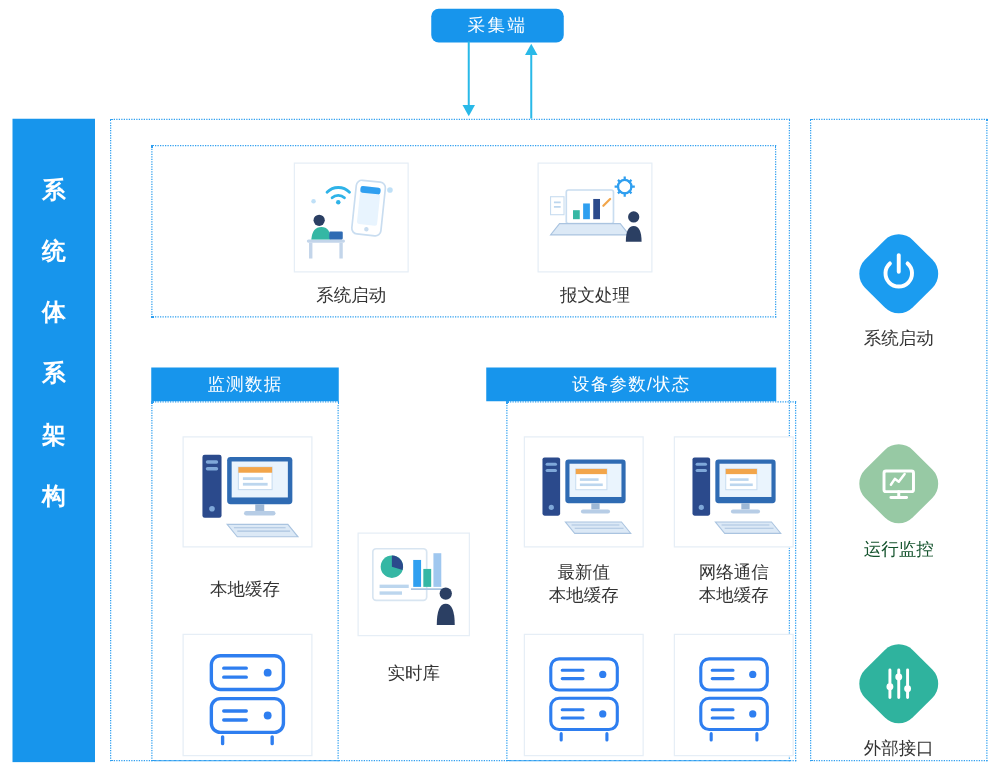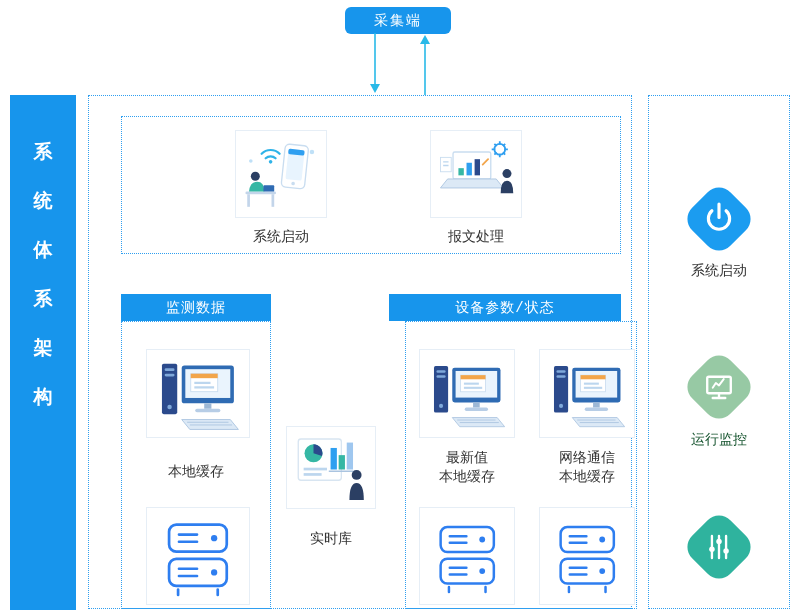--- a/index.html
+++ b/index.html
@@ -22,21 +22,21 @@
   
   .dotted { border:1px dotted #2f9ff0; }
   .main-panel  { left:88px;  top:95px; width:544px; height:514px; }
   .right-panel { left:648px; top:95px; width:142px; height:514px; }
 
   .comm-panel    { left:32px;  top:20px;  width:500px; height:138px; }
   .monitor-panel { left:32px;  top:225px; width:150px; height:288px; }
   .device-panel  { left:316px; top:225px; width:232px; height:288px;text-decoration:underline; }
 
   .hdr { position:absolute; height:27px; background:#1795ec; color:#fff; font-size:14px;
-    display:flex; align-items:center; justify-content:center; letter-spacing:1px;font-family:Liberation Mono, monospace; }
+    display:flex; align-items:center; justify-content:center; letter-spacing:1px; }
   .hdr-monitor { left:32px;  top:198px; width:150px; }
   .hdr-device  { left:300px; top:198px; width:232px; }
 
   .card { position:absolute; background:#fff; border:1px solid #e6eef6;
     display:flex; align-items:center; justify-content:center; }
   .card svg { width:92%; height:92%; }
 
   .lbl { position:absolute; font-size:14px; color:#333; text-align:center; line-height:19px; }
 
   
@@ -265,16 +265,17 @@
           </svg>
       </div>
       <div class="rp-label green">运行监控</div>
     </div>
     <div class="rp-item" style="top:418px">
       <div class="squircle sq-teal">
         <svg>
             <use href="#sym-sliders"></use>
           </svg>
       </div>
+      <div class="rp-label">外部接口</div>
     </div>
   </div>
 
 </div>
 
 </body></html>

